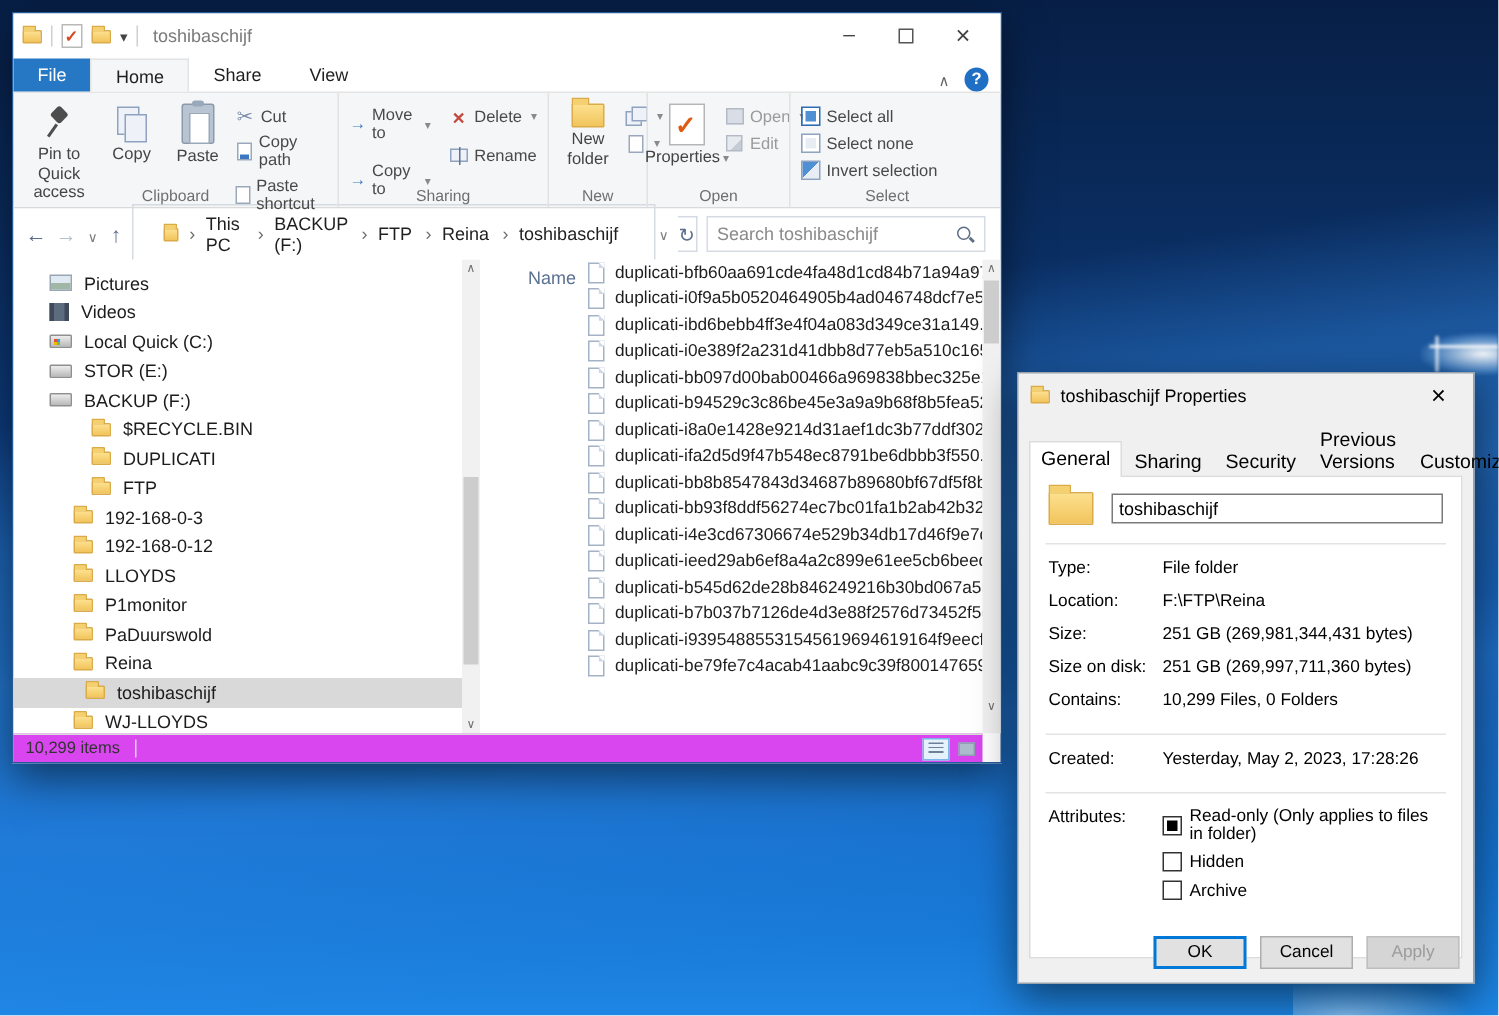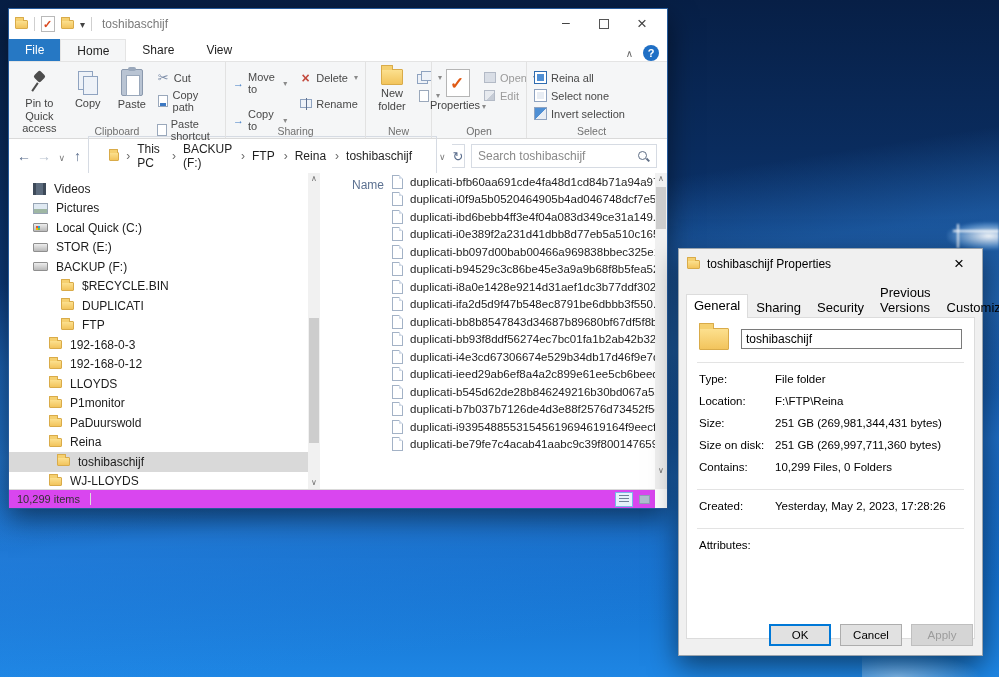--- a/index.html
+++ b/index.html
@@ -329,21 +329,21 @@
             <span>Edit</span>
           </div>
         </div>
         <div class="rgroup-label">Open</div>
       </div>
 
       <div class="rgroup" style="width:130px">
         <div class="smallcol">
           <div class="smallbtn">
             <span class="sel-ic sel-all"></span>
-            <span>Reina all</span>
+            <span>Select all</span>
           </div>
           <div class="smallbtn">
             <span class="sel-ic sel-none"></span>
             <span>Select none</span>
           </div>
           <div class="smallbtn">
             <span class="sel-ic sel-inv"></span>
             <span>Invert selection</span>
           </div>
         </div>
@@ -391,27 +391,27 @@
       <div class="searchbox">
         <input type="text" placeholder="Search toshibaschijf" style="">
         <span class="i-search"></span>
       </div>
     </div>
 
     <div class="main">
       <div class="sidebar">
 
           <div class="tree-item lvl1">
+            <span class="ic-pictures"></span>
+            <span>Pictures</span>
+          </div>
+
+          <div class="tree-item lvl1">
             <span class="ic-videos"></span>
             <span>Videos</span>
-          </div>
-
-          <div class="tree-item lvl1">
-            <span class="ic-pictures"></span>
-            <span>Pictures</span>
           </div>
 
           <div class="tree-item lvl1">
             <span class="ic-drive os"></span>
             <span>Local Quick (C:)</span>
           </div>
 
           <div class="tree-item lvl1">
             <span class="ic-drive"></span>
             <span>STOR (E:)</span>
@@ -651,20 +651,37 @@
           </div>
         </div>
       <hr class="dlg-hr" style="margin-top:10px">
       <div class="prow">
         <span class="pl">Created:</span>
         <span class="pv">Yesterday, May 2, 2023, 17:28:26</span>
       </div>
       <hr class="dlg-hr" style="margin-top:10px">
       <div class="attr-row">
         <span class="attr-label">Attributes:</span>
+        <div class="attr-list">
+
+            <span class="cb-line">
+              <span class="cb indeterminate"></span>
+              <span>Read-only (Only applies to files in folder)</span>
+            </span>
+
+            <span class="cb-line">
+              <span class="cb unchecked"></span>
+              <span>Hidden</span>
+            </span>
+
+            <span class="cb-line">
+              <span class="cb unchecked"></span>
+              <span>Archive</span>
+            </span>
+          </div>
       </div>
     </div>
 
     <div class="dlg-footer">
       <span class="dbtn focus">OK</span>
       <span class="dbtn">Cancel</span>
       <span class="dbtn dis">Apply</span>
     </div>
   </div>
 </div>

